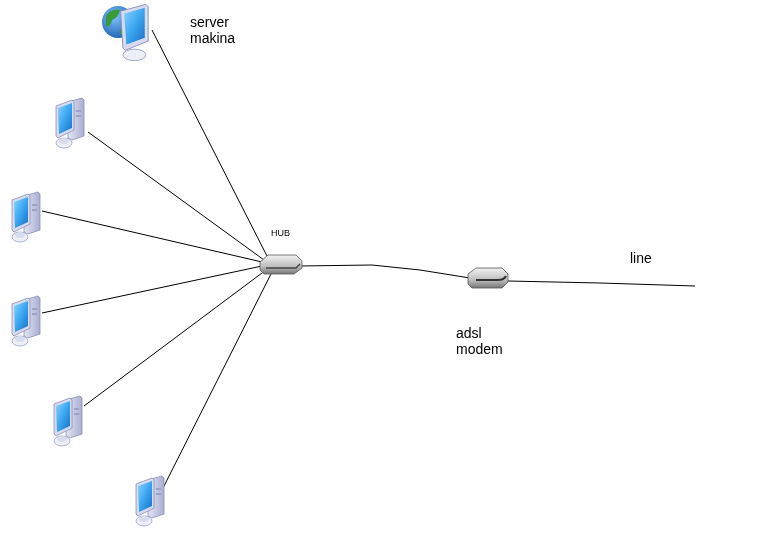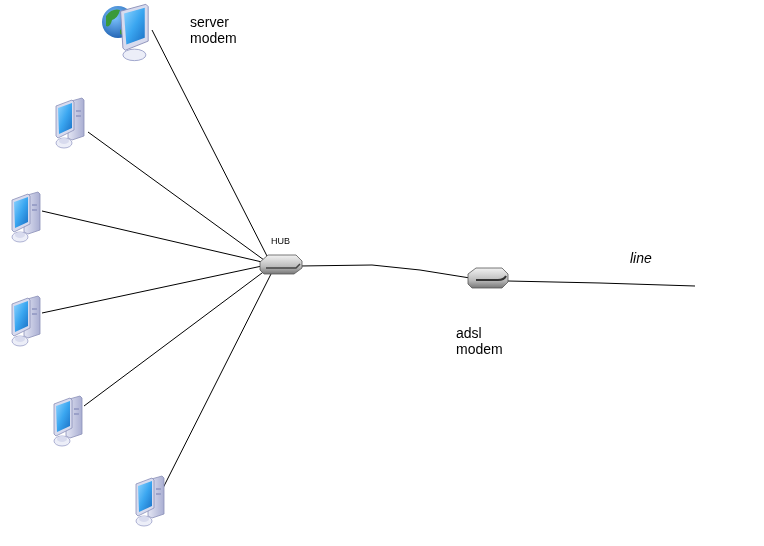--- a/index.html
+++ b/index.html
@@ -89,17 +89,17 @@
     <path d="M8 16 L38 16 L42 12" fill="none" stroke="#444" stroke-width="1.5"></path>
   </g>
 
   <g transform="translate(466,266)">
     <path d="M2 8 L10 2 L36 2 L42 8 L42 16 L36 22 L6 22 L2 18 Z" fill="url(#dev)" stroke="#555" stroke-width="0.8"></path>
     <path d="M10 14 L32 14 Q38 14 40 10" fill="none" stroke="#333" stroke-width="2"></path>
   </g>
 </svg>
 
 <div class="label" style="left:190px; top:14px;">server
-modem</div>
-<div class="label small" style="left:271px; top:236px;">HUB</div>
+makina</div>
+<div class="label small" style="left:271px; top:228px;">HUB</div>
 <div class="label" style="left:456px; top:313px;margin-top:12px;">adsl
 modem</div>
-<div class="label" style="left:630px; top:250px;font-style:italic;">line</div>
+<div class="label" style="left:630px; top:250px;">line</div>
 
 </body></html>

